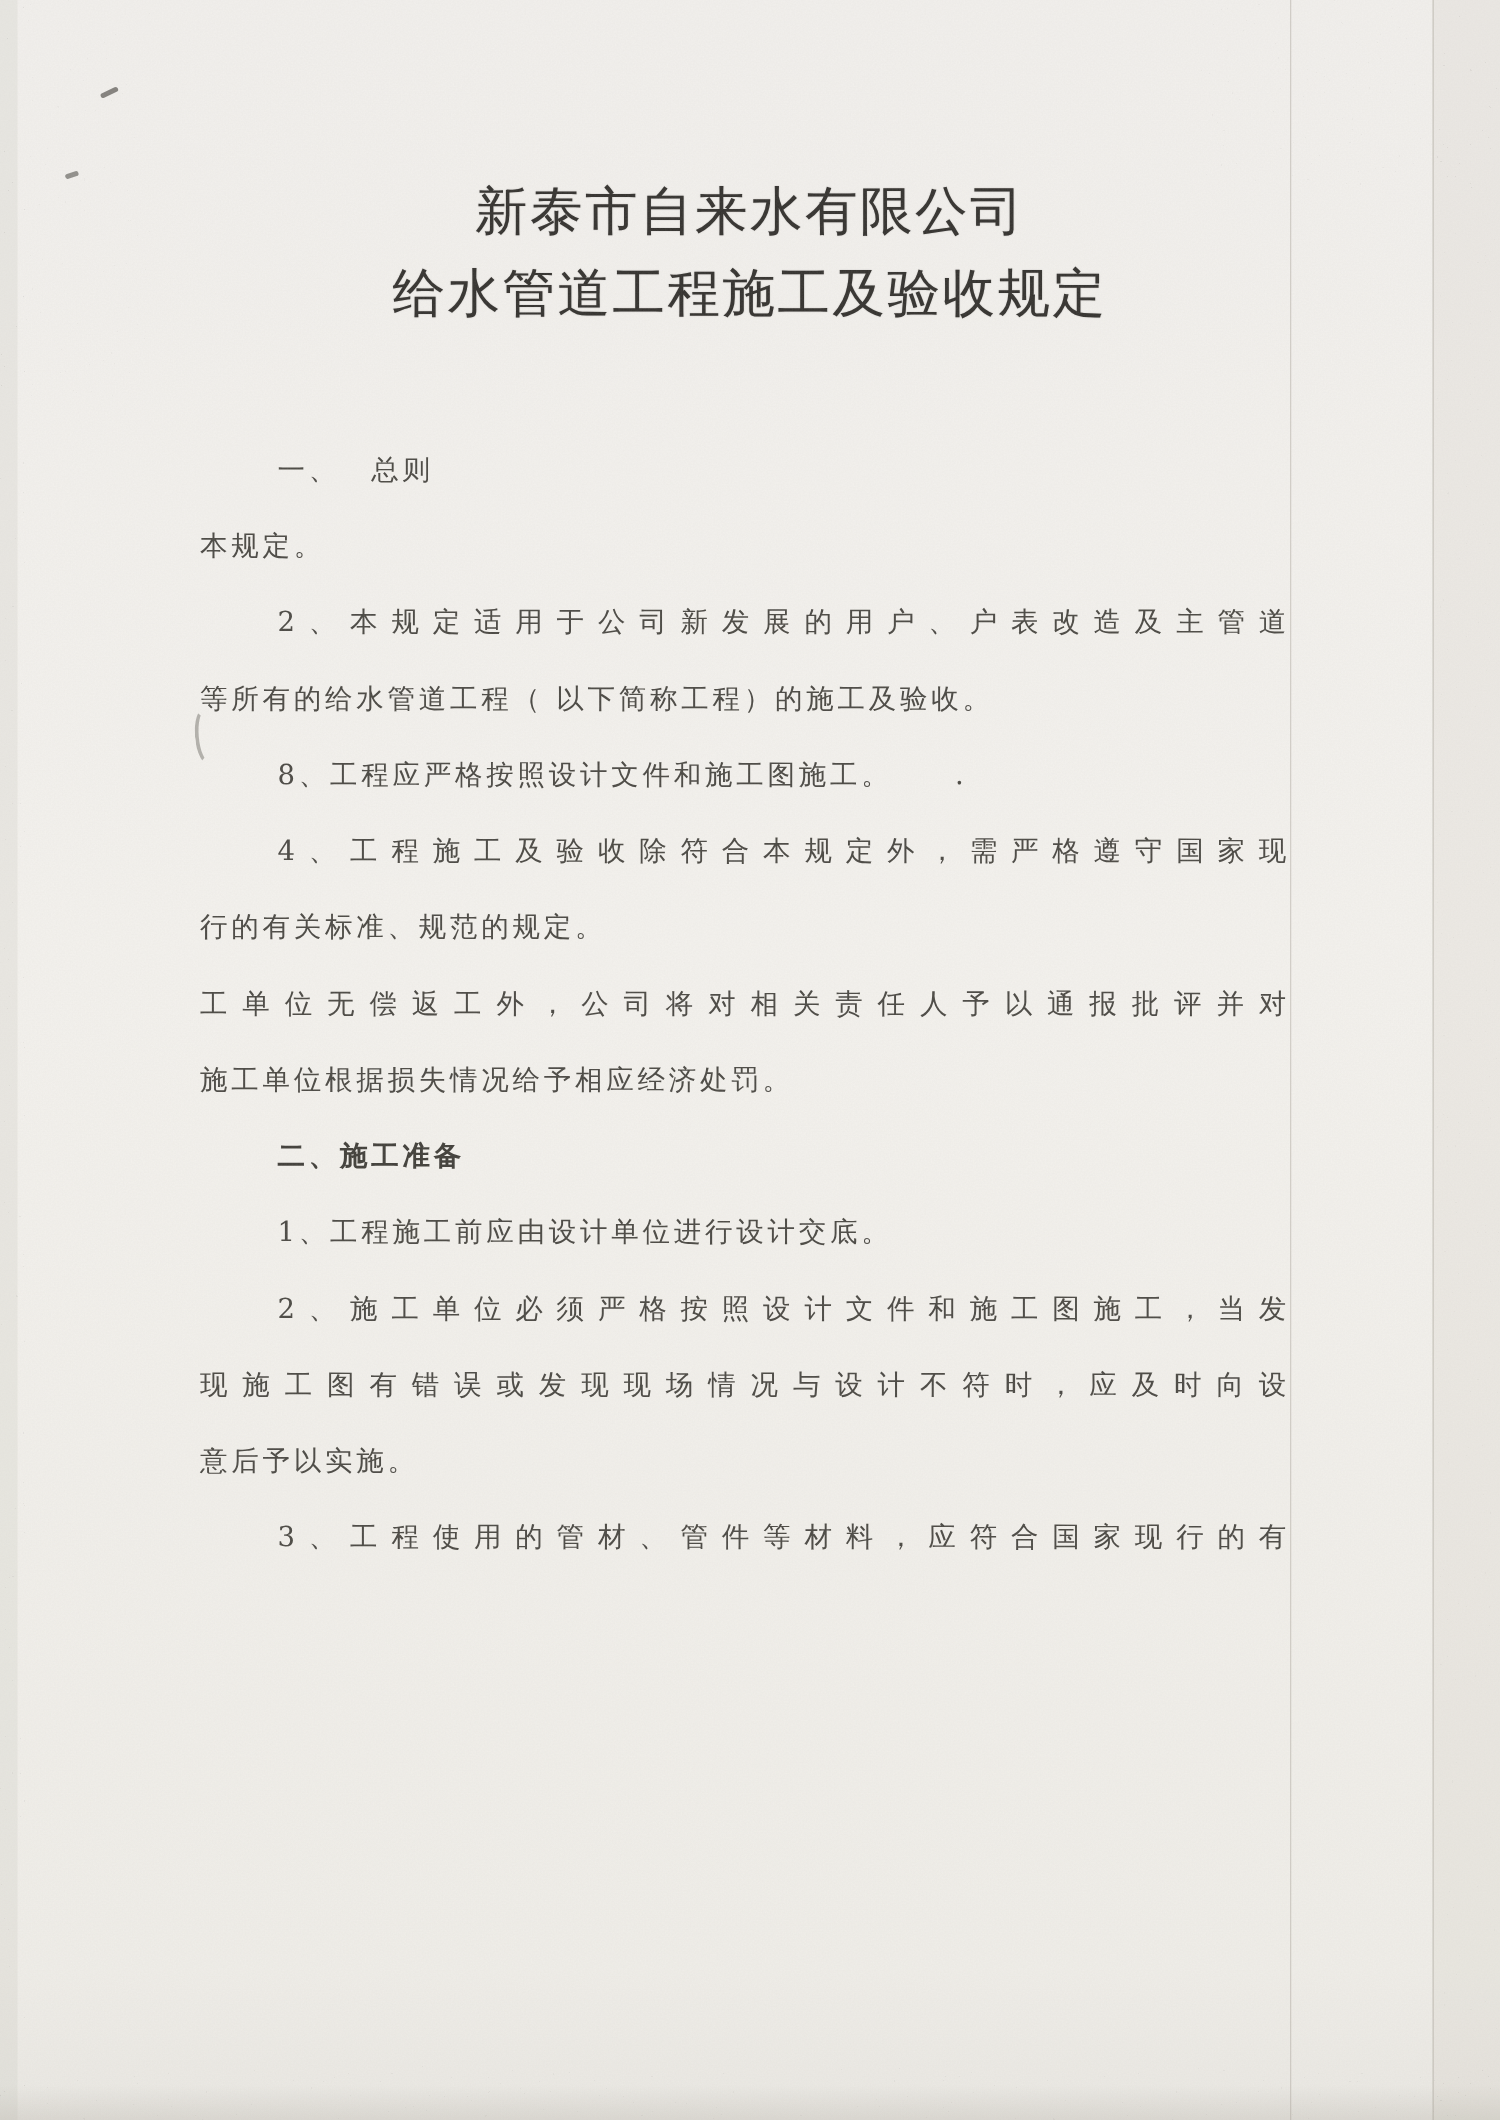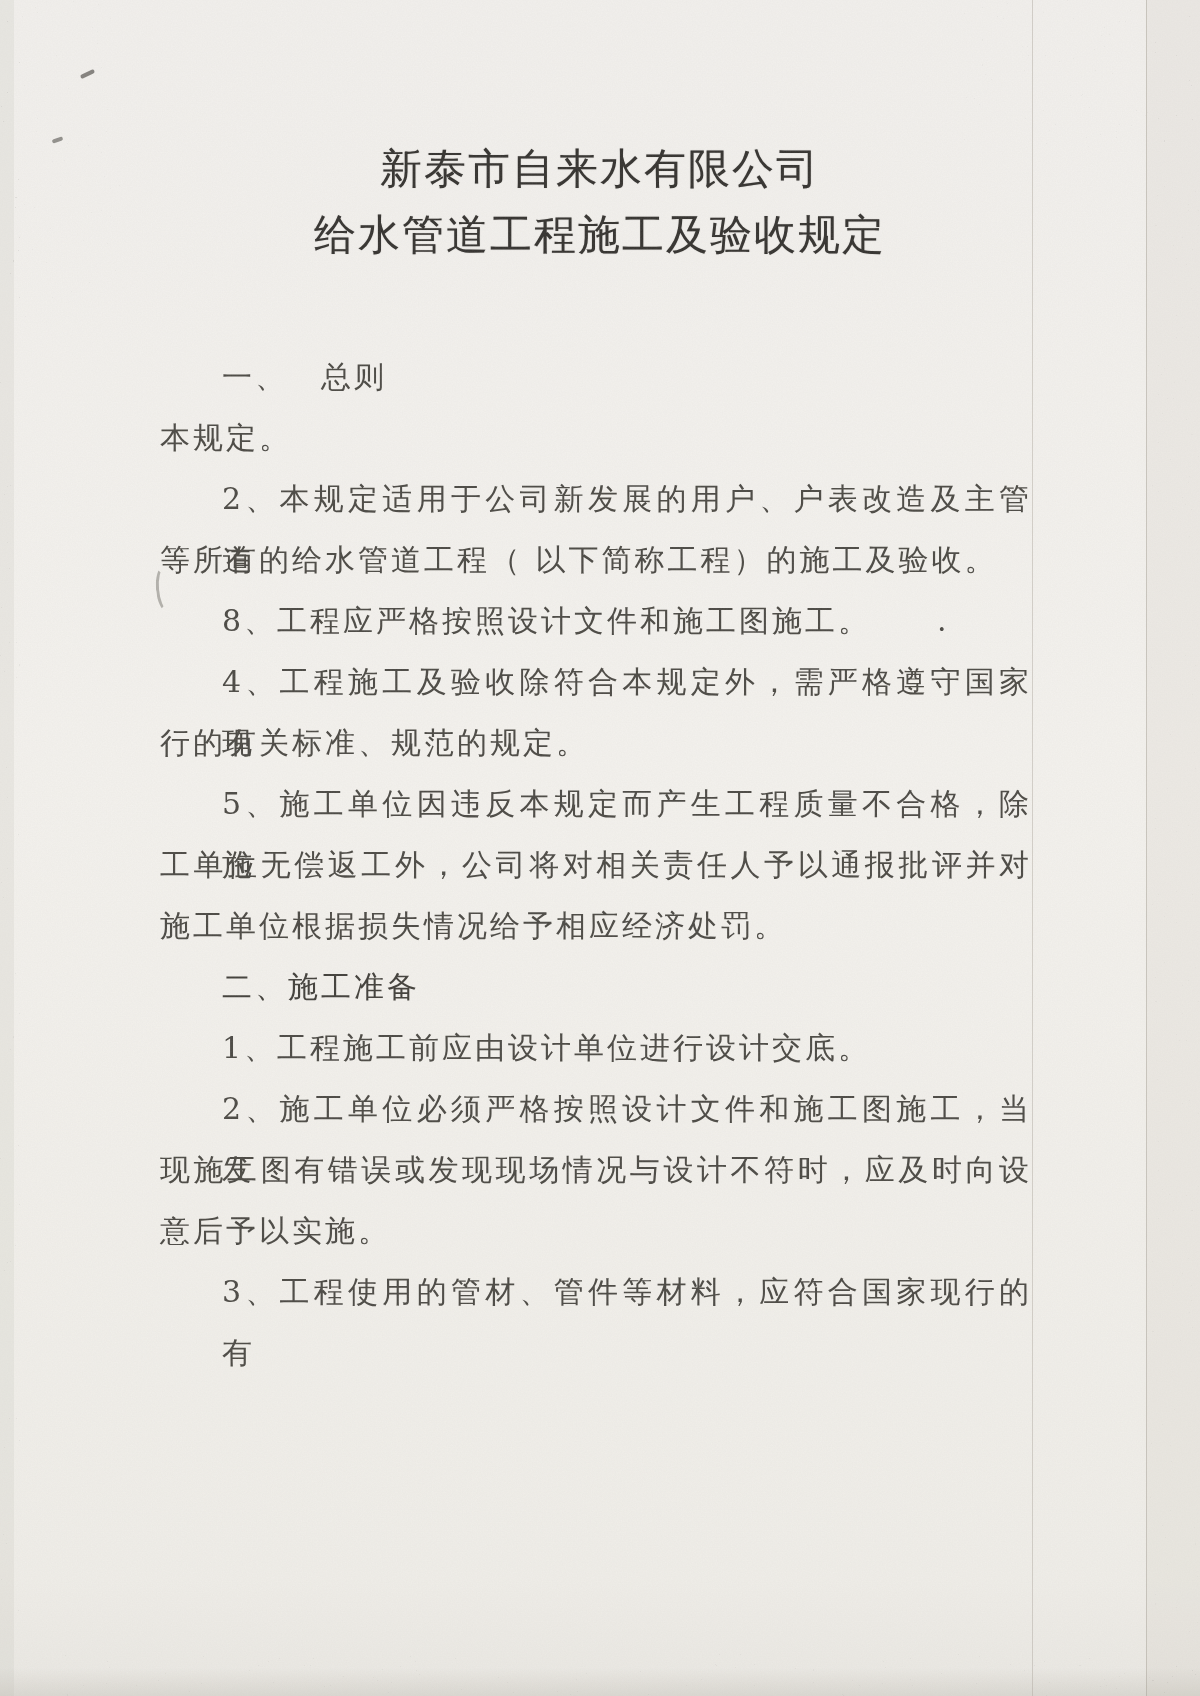--- a/index.html
+++ b/index.html
@@ -30,29 +30,29 @@
     text-shadow: 0 0 1px rgba(51,49,46,0.35);
   }
   
   .body-block {
     position: absolute;
     top: 346px; left: 160px; width: 872px;
   }
   .line {
     height: 61px;
     line-height: 61px;
-    font-size: 30px;
+    font-size: 22px;
     letter-spacing: 3px;
     color: #4a4843;
     white-space: nowrap;
   }
   .line.wrapok { white-space: normal; }
   .in { padding-left: 62px; }           
   .j  { text-align: justify; text-align-last: justify; white-space: normal; }
-  .b  { font-weight: 400; color: #403e39; }
+  .b  { font-weight: 700; color: #403e39; }
   
   .artifact { position: absolute; pointer-events: none; }
   .fold-a { left: 1032px; top: 0; width: 1px; height: 1696px; background: rgba(170,165,156,0.45); }
   .fold-b { left: 1146px; top: 0; width: 1px; height: 1696px; background: rgba(165,160,150,0.55); }
   .right-band { left: 1147px; top: 0; width: 53px; height: 1696px; background: rgba(198,193,183,0.16); }
   .bottom-band { left: 0; top: 1668px; width: 1200px; height: 28px;
     background: linear-gradient(180deg, rgba(185,181,172,0.0), rgba(178,174,164,0.28)); }
   .left-band { left: 0; top: 0; width: 14px; height: 1696px; background: rgba(190,186,177,0.18); }
   .pen-mark-1 { left: 80px; top: 72px; width: 15px; height: 4px; background: #5d5b57;
     transform: rotate(-25deg); border-radius: 2px; opacity: 0.75; }
@@ -76,21 +76,20 @@
     </div>
 
     <div class="body-block">
       <div class="line in">一、　总则</div>
       <div class="line">本规定。</div>
       <div class="line in j">2、本规定适用于公司新发展的用户、户表改造及主管道</div>
       <div class="line wrapok">等所有的给水管道工程（ 以下简称工程）的施工及验收。</div>
       <div class="line in">8、工程应严格按照设计文件和施工图施工。　　.</div>
       <div class="line in j">4、工程施工及验收除符合本规定外，需严格遵守国家现</div>
       <div class="line">行的有关标准、规范的规定。</div>
-      <div class="line in j">5、施工单位因违反本规定而产生工程质量不合格，除施</div>
       <div class="line j">工单位无偿返工外，公司将对相关责任人予以通报批评并对</div>
       <div class="line">施工单位根据损失情况给予相应经济处罚。</div>
       <div class="line in b">二、施工准备</div>
       <div class="line in">1、工程施工前应由设计单位进行设计交底。</div>
       <div class="line in j">2、施工单位必须严格按照设计文件和施工图施工，当发</div>
       <div class="line j">现施工图有错误或发现现场情况与设计不符时，应及时向设</div>
       <div class="line">意后予以实施。</div>
       <div class="line in j">3、工程使用的管材、管件等材料，应符合国家现行的有</div>
     </div>
   </div>

